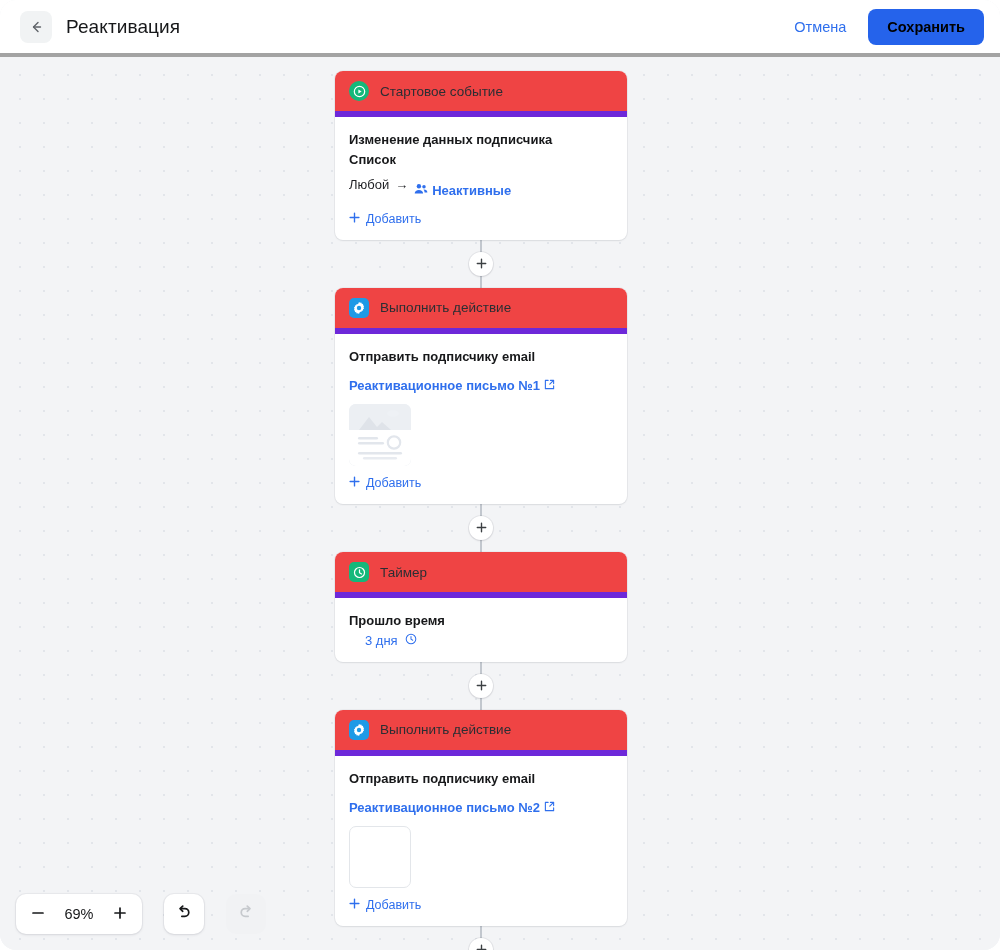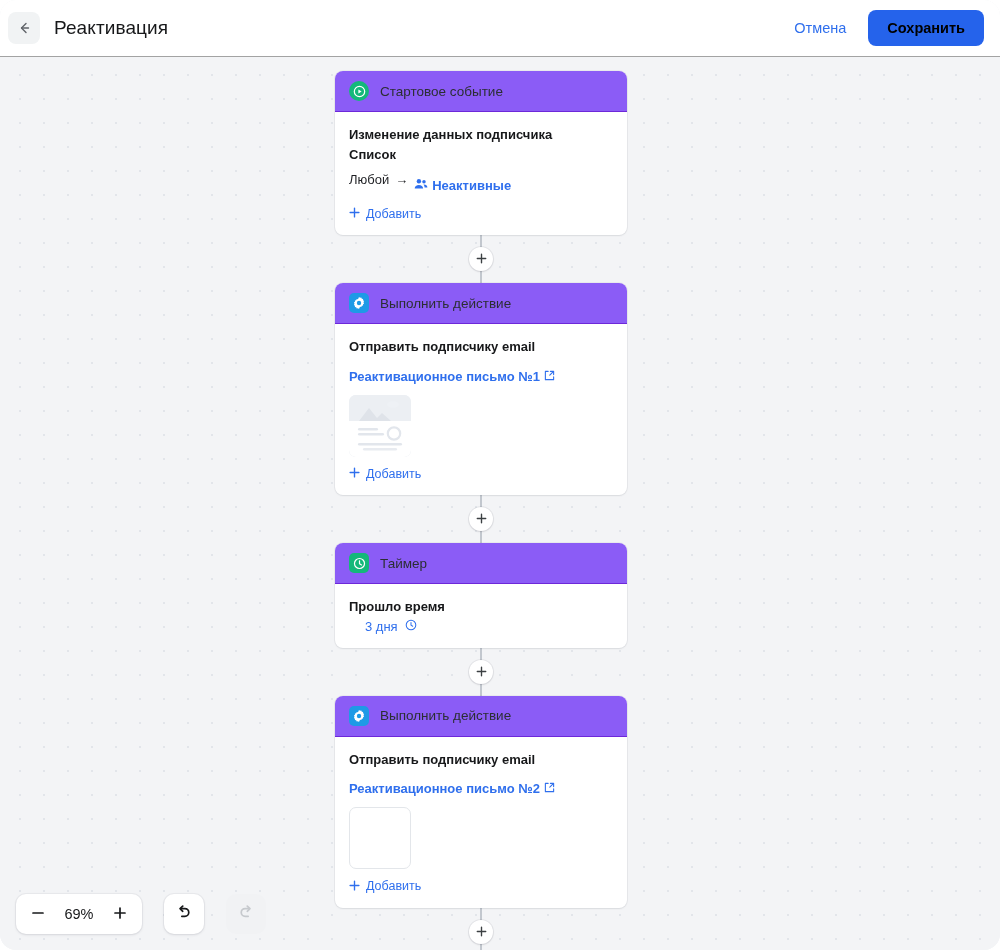--- a/index.html
+++ b/index.html
@@ -15,23 +15,23 @@
     border-radius: 16px;
     overflow: hidden;
     background: #f3f4f6;
   }
 
   
   .header {
     position: absolute; top: 0; left: 0;
     width: 1000px; height: 57px;
     background: #ffffff;
-    border-bottom: 1px solid #a3a3a3;
+    border-bottom: 4px solid #a3a3a3;
     display: flex; align-items: center;
-    padding: 0 16px 0 8px;
+    padding: 0 16px 0 20px;
     z-index: 30;
   }
   .back-btn {
     width: 32px; height: 32px;
     border-radius: 8px;
     background: #f1f3f4;
     display: flex; align-items: center; justify-content: center;
     cursor: pointer;
     flex: 0 0 auto;
   }
@@ -87,22 +87,22 @@
     background: #ffffff;
     border-radius: 8px;
     box-shadow: 0 1px 2px rgba(16,24,40,.07), 0 0 0 1px rgba(16,24,40,.045);
     position: relative;
     z-index: 5;
   }
   .card-head {
     display: flex; align-items: center;
     gap: 11px;
     padding: 10px 14px;
-    background: #8b5cf6;
-    border-bottom: 1px solid #6d28d9;
+    background: #ef4444;
+    border-bottom: 6px solid #6d28d9;
     border-radius: 8px 8px 0 0;
   }
   .card-head.no-body {
     border-bottom: none;
     border-radius: 8px;
     background: #ffffff;
     padding: 12px 14px;
   }
   .card-head-label {
     font-size: 13.5px;
@@ -136,21 +136,21 @@
   .link-blue {
     color: #2f6fed;
     font-weight: 700;
     font-size: 13px;
     display: inline-flex; align-items: center; gap: 4px;
     cursor: pointer;
     margin-top: 12px;
   }
   .arrow-glyph { color: #1f2024; font-size: 13px; padding: 0 2px; }
   .add-link {
-    display: inline-flex; align-items: center; gap: 6px;
+    display: inline-flex; align-items: flex-start; gap: 6px;
     color: #2f6fed;
     font-size: 12.5px;
     cursor: pointer;
     margin-top: 10px;
   }
   .add-plus { font-size: 13px; line-height: 1; }
 
   
   .thumb {
     width: 62px; height: 62px;

